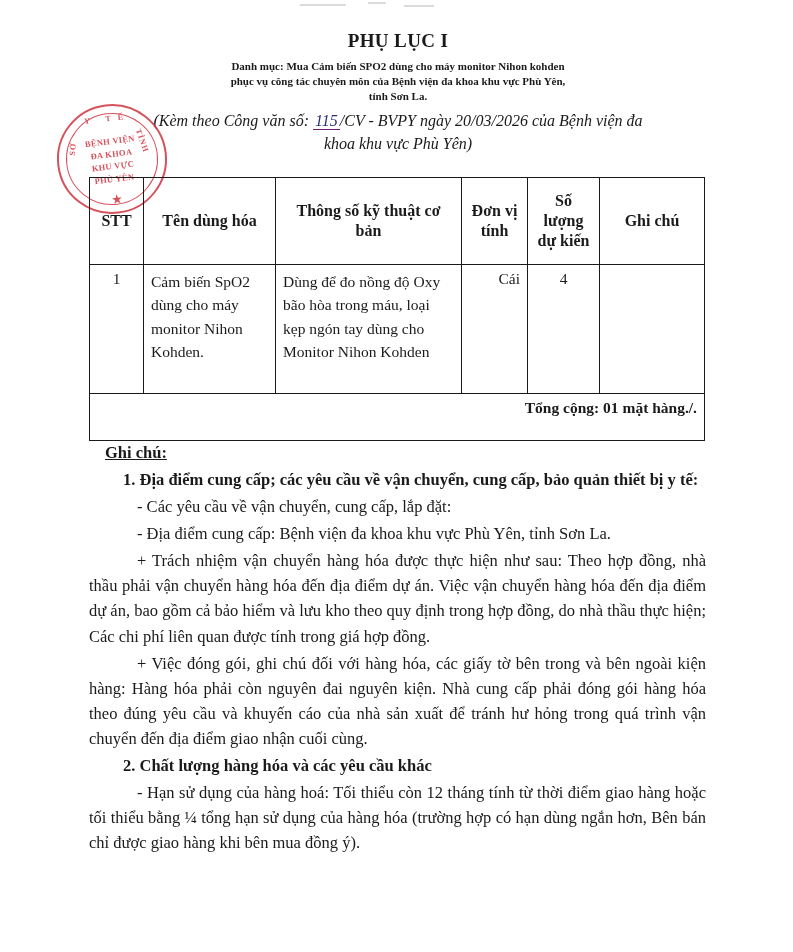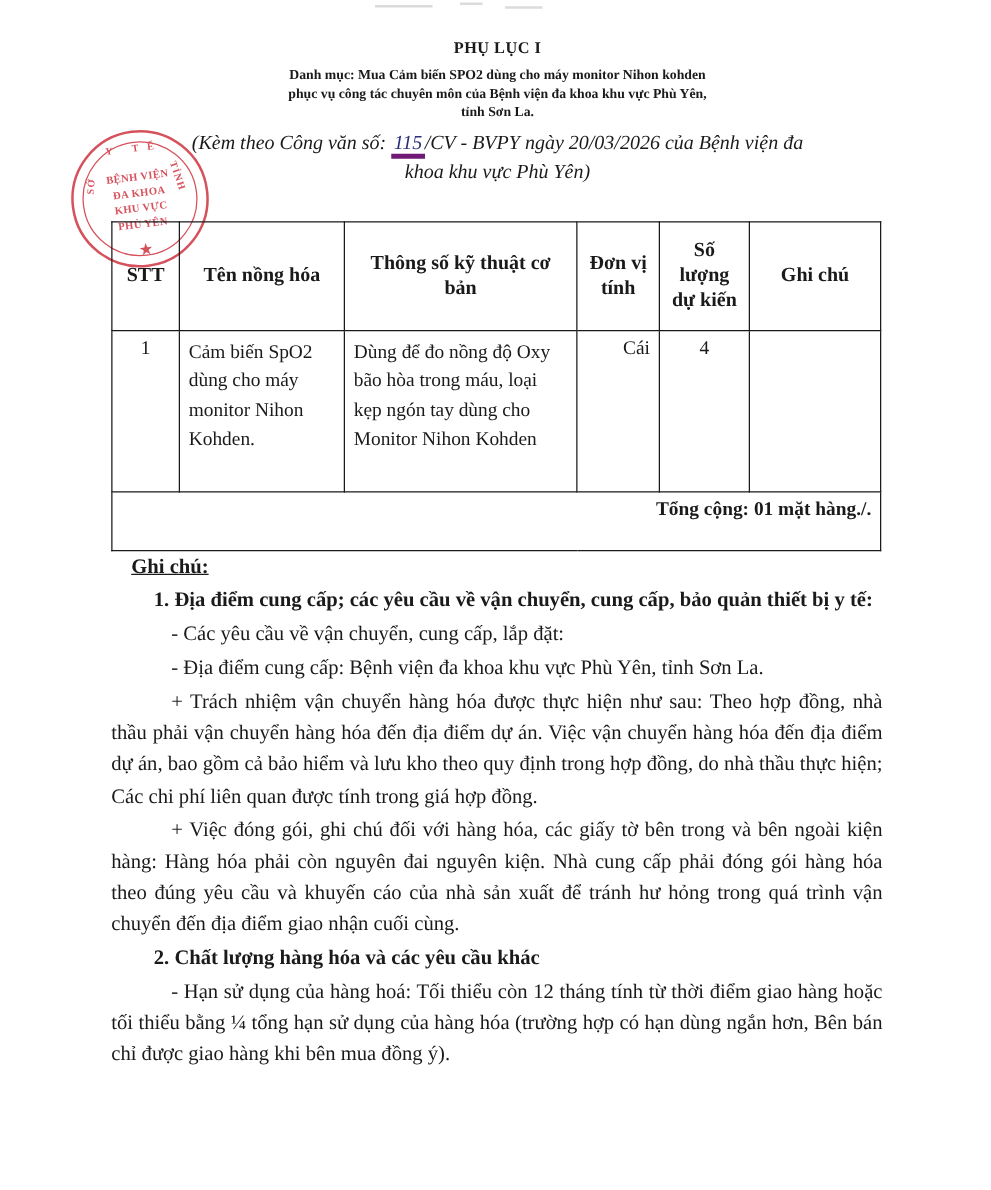--- a/index.html
+++ b/index.html
@@ -40,21 +40,21 @@
   .doc-body {
     position: absolute;
     left: 90px;
     top: 30px;
     width: 616px;
   }
 
   .title {
     text-align: center;
     font-weight: bold;
-    font-size: 13px;
+    font-size: 19px;
     letter-spacing: 0.4px;
     margin-bottom: 7px;
   }
 
   .subtitle {
     text-align: center;
     font-weight: bold;
     font-size: 11px;
     line-height: 1.38;
     margin: 0 0 4px 0;
@@ -65,21 +65,21 @@
     text-align: center;
     font-style: italic;
     font-size: 16px;
     line-height: 1.45;
     margin-top: 4px;
     padding: 0 30px;
   }
   .handwritten-no {
     font-family: "Liberation Serif", serif;
     color: #2b2f7a;
-    border-bottom: 4px solid #701a75;
+    border-bottom: 1px solid #701a75;
     padding: 0 2px;
   }
 
   
   .stamp {
     position: absolute;
     left: 57px;
     top: 104px;
     width: 106px;
     height: 106px;
@@ -239,21 +239,21 @@
       <col style="width:54px">
       <col style="width:132px">
       <col style="width:186px">
       <col style="width:66px">
       <col style="width:72px">
       <col style="width:105px">
     </colgroup>
     <thead>
       <tr>
         <th>STT</th>
-        <th>Tên nồng hóa</th>
+        <th>Tên dùng hóa</th>
         <th>Thông số kỹ thuật cơ bản</th>
         <th>Đơn vị tính</th>
         <th>Số lượng dự kiến</th>
         <th>Ghi chú</th>
       </tr>
     </thead>
     <tbody>
       <tr class="body-row">
         <td class="c-stt">1</td>
         <td class="c-name">Cảm biến SpO2 dùng cho máy monitor Nihon Kohden.</td>

